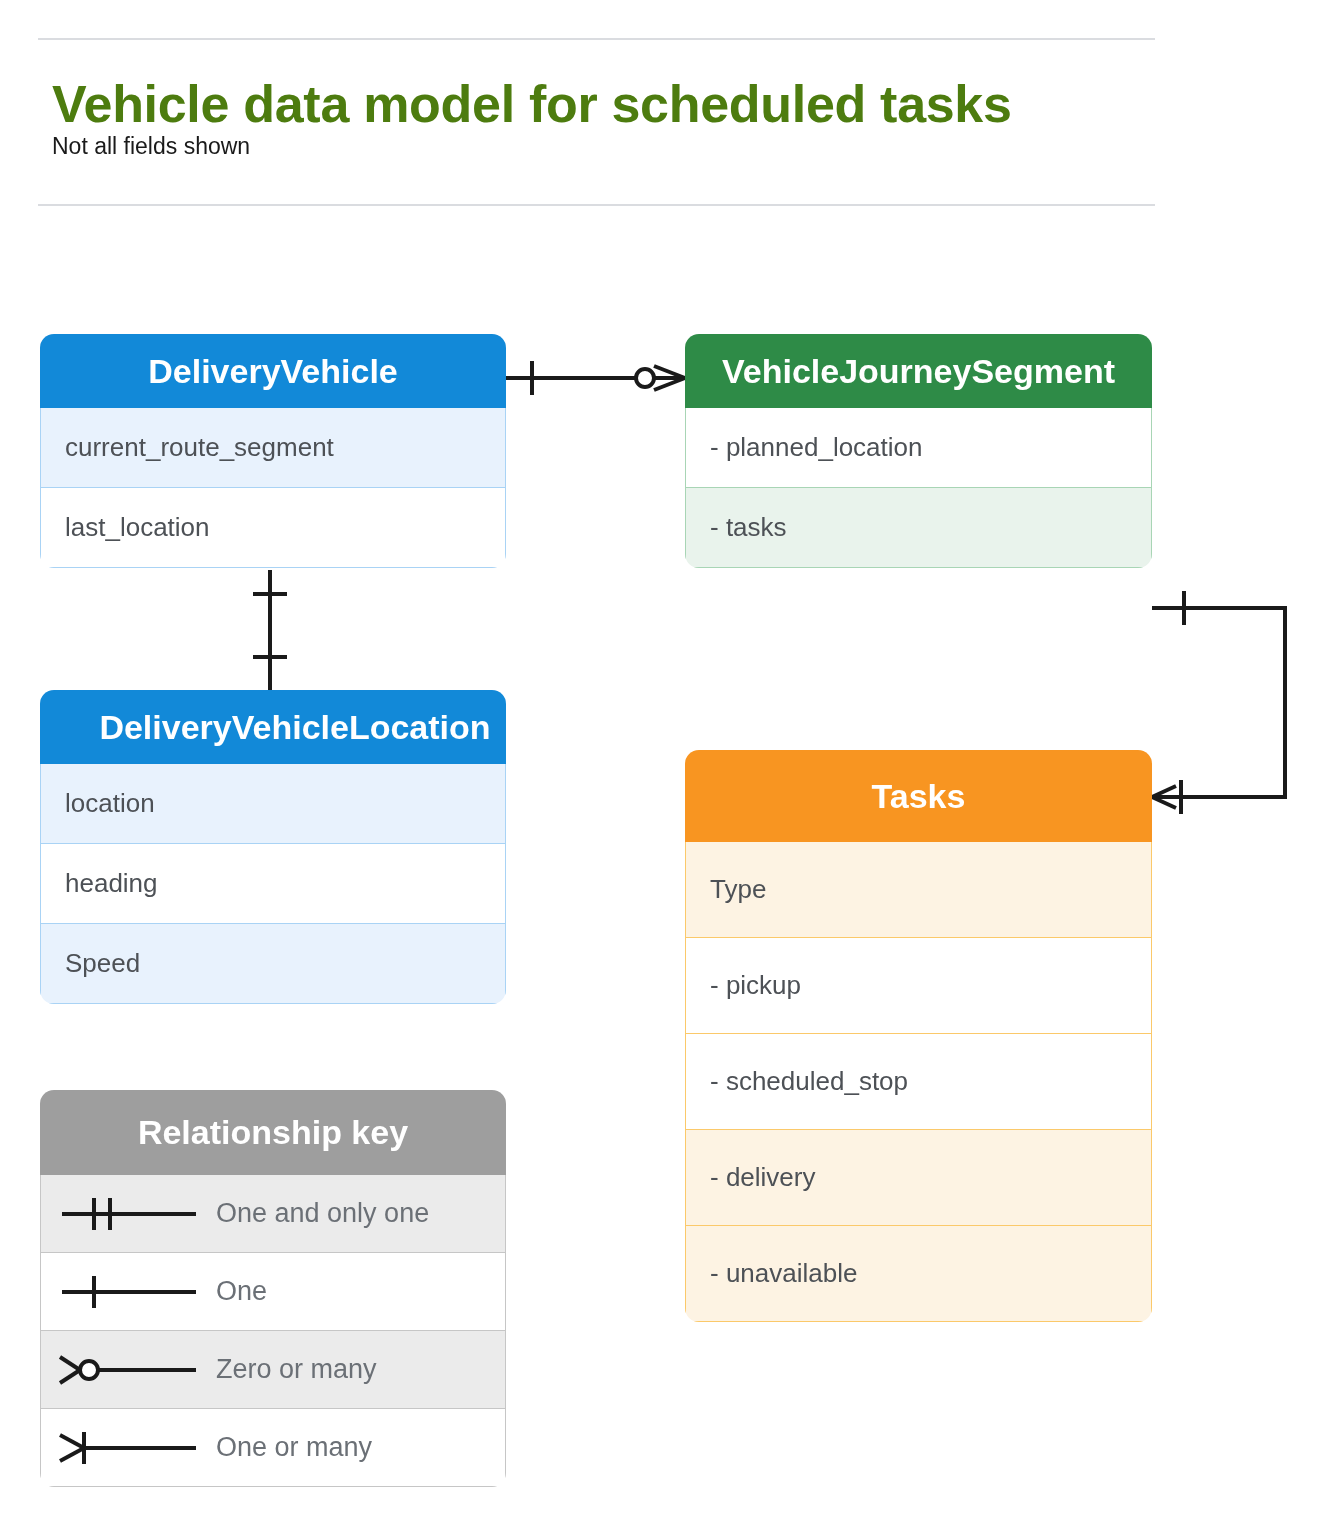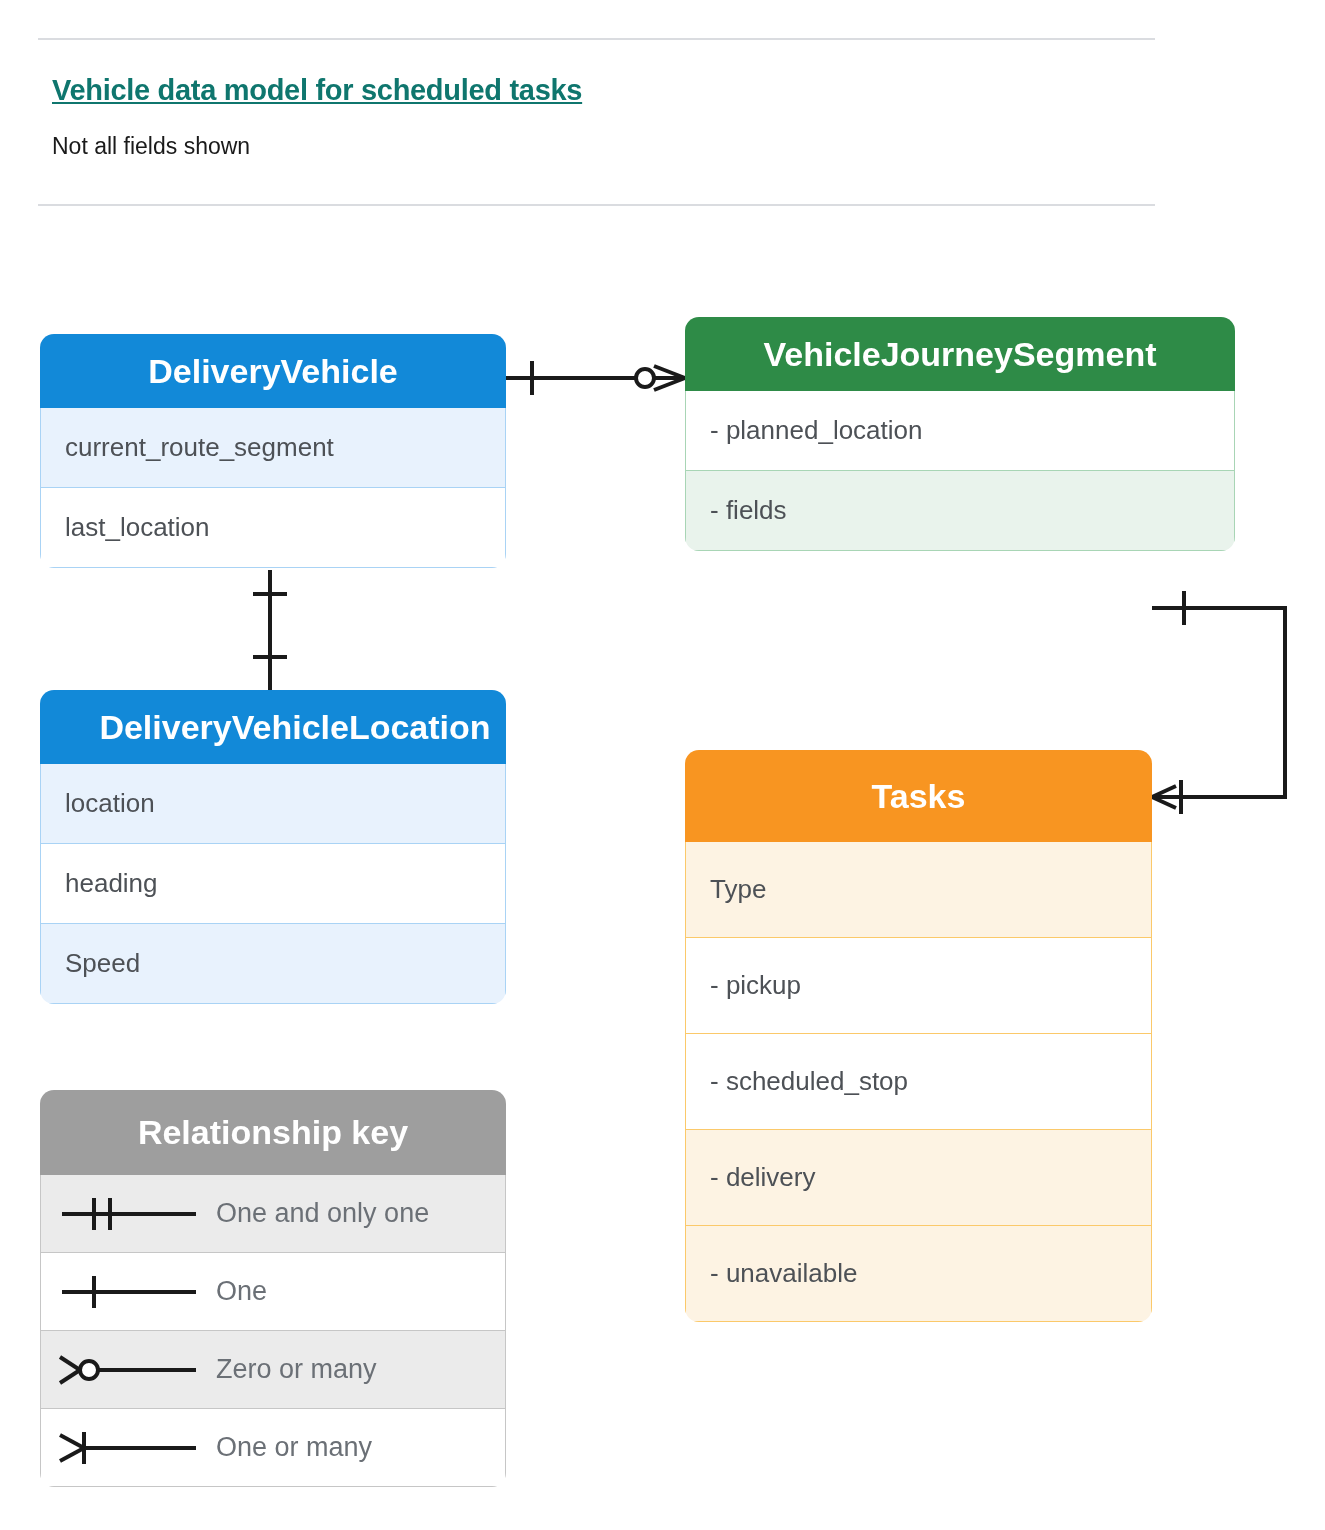--- a/index.html
+++ b/index.html
@@ -23,26 +23,25 @@
     height: 2px;
     background: #dadce0;
   }
   .rule-top { top: 38px; }
   .rule-bottom { top: 204px; }
 
   .page-title {
     position: absolute;
     left: 52px;
     top: 74px;
-    font-size: 29px;
+    font-size: 52px;
     font-weight: bold;
-    color: #0f766e;
+    color: #4d7c0f;
     letter-spacing: -0.3px;
     white-space: nowrap;
-    text-decoration: underline;
   }
   .page-subtitle {
     position: absolute;
     left: 52px;
     top: 133px;
     font-size: 23px;
     font-weight: normal;
     color: #1a1a1a;
     white-space: nowrap;
   }
@@ -105,21 +104,21 @@
 
   
   #delivery-vehicle { left: 40px; top: 334px; width: 466px; }
   #delivery-vehicle .entity-header { height: 74px; }
   #delivery-vehicle .entity-row { height: 80px; }
 
   #delivery-vehicle-location { left: 40px; top: 690px; width: 466px; }
   #delivery-vehicle-location .entity-header { height: 74px; padding-left: 44px; }
   #delivery-vehicle-location .entity-row { height: 80px; }
 
-  #vehicle-journey-segment { left: 685px; top: 317px; width: 550px; }
+  #vehicle-journey-segment { left: 685px; top: 334px; width: 467px; }
   #vehicle-journey-segment .entity-header { height: 74px; }
   #vehicle-journey-segment .entity-row { height: 80px; }
 
   #tasks { left: 685px; top: 750px; width: 467px; }
   #tasks .entity-header { height: 92px; }
   #tasks .entity-row { height: 96px; }
 
   #relationship-key { left: 40px; top: 1090px; width: 466px; }
   #relationship-key .entity-header { height: 85px; }
   #relationship-key .entity-row { height: 78px; padding-left: 0; }
@@ -195,21 +194,21 @@
     <div class="entity-row alt">location</div>
     <div class="entity-row plain">heading</div>
     <div class="entity-row alt">Speed</div>
   </div>
 </div>
 
 <div class="entity theme-green" id="vehicle-journey-segment">
   <div class="entity-header">VehicleJourneySegment</div>
   <div class="entity-rows">
     <div class="entity-row plain">-  planned_location</div>
-    <div class="entity-row alt">- fields</div>
+    <div class="entity-row alt">- tasks</div>
   </div>
 </div>
 
 <div class="entity theme-orange" id="tasks">
   <div class="entity-header">Tasks</div>
   <div class="entity-rows">
     <div class="entity-row alt">Type</div>
     <div class="entity-row plain">-  pickup</div>
     <div class="entity-row plain">-  scheduled_stop</div>
     <div class="entity-row alt">-  delivery</div>

